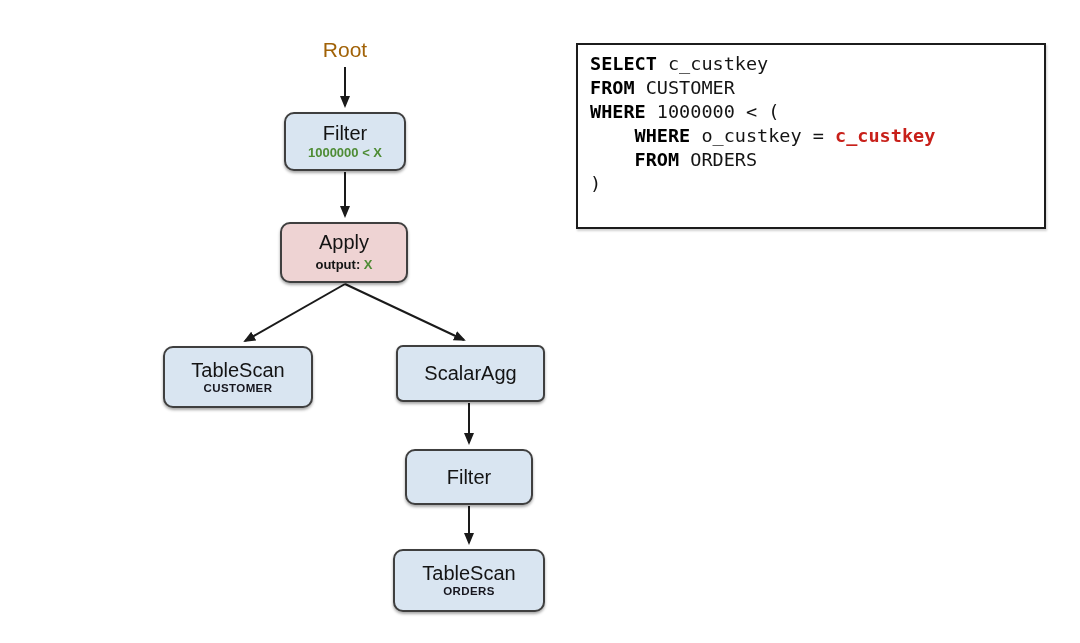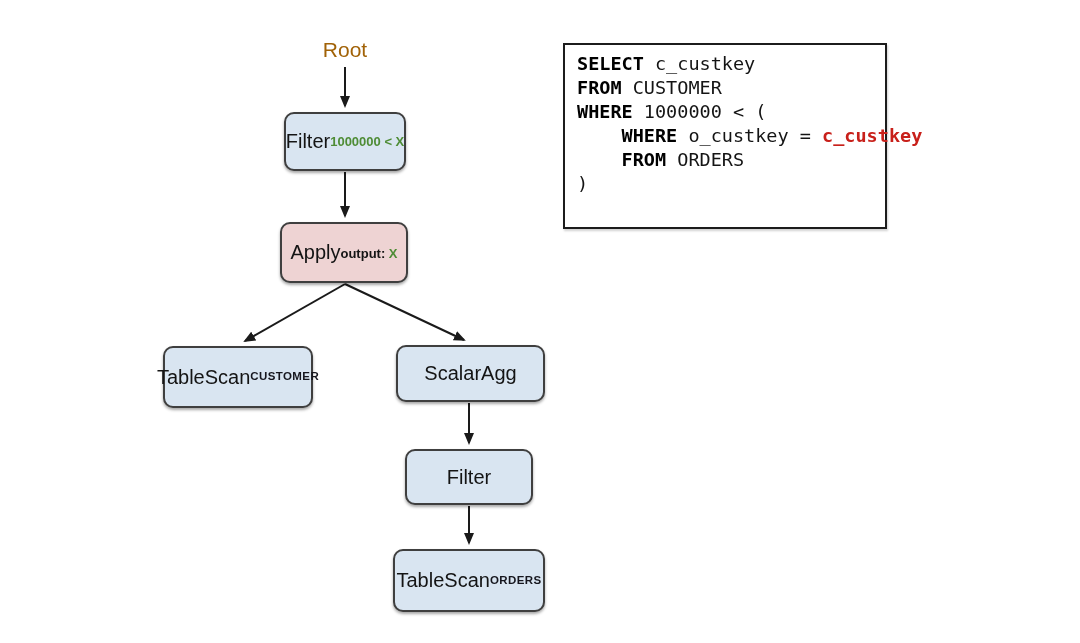--- a/index.html
+++ b/index.html
@@ -32,20 +32,21 @@
     color: #a16207;
     z-index: 2;
   }
   .node {
     position: absolute;
     z-index: 2;
     border: 2px solid var(--node_border, #3f3f3f);
     border-radius: 10px;
     box-sizing: border-box;
     display: flex;
+    flex-direction: column;
     align-items: center;
     justify-content: center;
     box-shadow: 0 2px 3px rgba(0,0,0,0.35);
   }
   .node.blue { background: var(--node_blue, #d9e5f1); }
   .node.pink { background: var(--node_pink, #eed3d3); text-align: right; }
   .node-title {
     font-size: 20px;
     color: #141414;
     line-height: 1.15;
@@ -71,22 +72,22 @@
     font-size: 13px;
     white-space: pre;
   }
   .sub-var {
     color: var(--green, #4e8c35);
     font-weight: bold;
     font-size: 13px;
   }
   .sql-box {
     position: absolute;
-    left: 563px; top: 43px;
-    width: 324px; height: 186px;
+    left: 576px; top: 43px;
+    width: 470px; height: 186px;
     box-sizing: border-box;
     background: #ffffff;
     border: 2px solid #1c1c1c;
     box-shadow: 1px 2px 2px rgba(0,0,0,0.18);
     z-index: 2;
     padding: 7px 0 0 12px;
     font-family: "DejaVu Sans Mono", monospace;
     font-size: 18.5px;
     color: #141414;
   }
@@ -127,21 +128,21 @@
   <div class="node pink" style="left:280px; top:222px; width:128px; height:61px;">
     <div class="node-title">Apply</div>
     <div class="node-sub"><span class="sub-plain">output: </span><span class="sub-var">X</span></div>
   </div>
 
   <div class="node blue" style="left:163px; top:346px; width:150px; height:62px;">
     <div class="node-title">TableScan</div>
     <div class="node-sub caps">CUSTOMER</div>
   </div>
 
-  <div class="node blue" style="left:396px; top:345px; width:149px; height:57px;">
+  <div class="node blue" style="left:396px; top:345px; width:149px; height:57px;border-radius:7px;">
     <div class="node-title">ScalarAgg</div>
   </div>
 
   <div class="node blue" style="left:405px; top:449px; width:128px; height:56px;">
     <div class="node-title">Filter</div>
   </div>
 
   <div class="node blue" style="left:393px; top:549px; width:152px; height:63px;">
     <div class="node-title">TableScan</div>
     <div class="node-sub caps">ORDERS</div>

